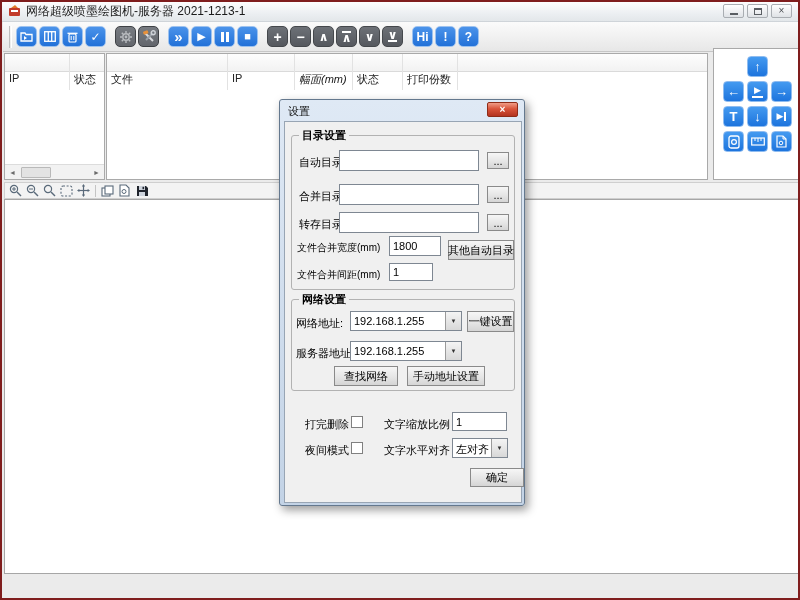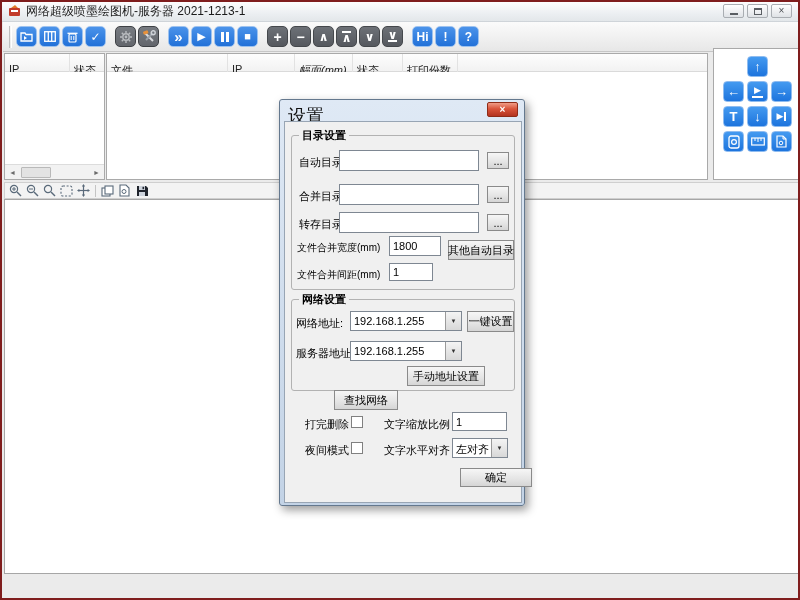--- a/index.html
+++ b/index.html
@@ -33,21 +33,21 @@
   .hbar{width:9px;height:2px;background:#fff;position:absolute;left:5px;}
   .hbar.top{top:4px;} .hbar.bot{bottom:4px;}
   .pause-bars{display:flex;gap:2px;} .pause-bars i{display:block;width:3px;height:10px;background:#fff;}
 
   
   .panel{position:absolute;top:51px;height:127px;background:#fff;border:1px solid #a9a9a9;}
   #panel-clients{left:2px;width:101px;}
   #panel-queue{left:104px;width:602px;}
   #panel-jog{left:712px;top:46px;height:132px;width:86px;left:711px;}
   .hdr-row{display:flex;height:18px;border-bottom:1px solid #dadada;background:linear-gradient(#fdfdfd,#f2f2f2);}
-  .hcell{font-size:11px;color:#222;padding:9px 4px;border-right:1px solid #e2e2e2;white-space:nowrap;overflow:hidden;}
+  .hcell{font-size:11px;color:#222;padding:18px 4px;border-right:1px solid #e2e2e2;white-space:nowrap;overflow:hidden;}
   
   .hscroll{position:absolute;left:0;bottom:0;width:100%;height:15px;background:#f2f2f2;border-top:1px solid #dcdcdc;display:flex;align-items:center;}
   .hs-arrow{width:15px;height:15px;display:flex;align-items:center;justify-content:center;font-size:7px;color:#6a6a6a;}
   .hs-thumb{width:30px;height:11px;background:#e3e3e3;border:1px solid #b9b9b9;border-radius:1px;margin-left:1px;}
   .hs-spacer{flex:1;}
 
   
   .jog-btn{position:absolute;width:21px;height:21px;border-radius:4px;background:linear-gradient(#449af0,#1d74dd);
     border:1px solid #8fbcf0;color:#fff;display:flex;flex-direction:column;align-items:center;justify-content:center;
     font-weight:bold;font-size:13px;line-height:1;}
@@ -70,21 +70,21 @@
   #status-ready{position:absolute;left:7px;top:4px;}
   .pane{position:absolute;top:3px;height:16px;border:1px solid #c9c9c9;border-top-color:#ababab;background:#f5f5f5;
     font-size:11px;color:#444;text-align:center;line-height:14px;}
   #pane-a{left:612px;width:17px;} #pane-num{left:631px;width:26px;} #pane-b{left:659px;width:20px;} #pane-c{left:682px;width:108px;}
   #grip{position:absolute;right:1px;bottom:1px;width:13px;height:13px;
     background:repeating-linear-gradient(135deg,transparent 0 3px,#b9b9b9 3px 4px);}
 
   
   #dialog{position:absolute;left:277px;top:97px;width:246px;height:407px;border-radius:3px;
     background:linear-gradient(#dfe9f5,#c3d3e6);border:1px solid #64788e;box-shadow:3px 4px 10px rgba(0,0,0,.4);}
-  #dlg-title{position:absolute;left:8px;top:4px;font-size:18px;color:#101010;}
+  #dlg-title{position:absolute;left:8px;top:4px;font-size:11px;color:#101010;}
   #dlg-close{position:absolute;top:2px;right:6px;width:31px;height:15px;border-radius:2px;
     background:linear-gradient(#f09c86,#d9543a 45%,#b33420);border:1px solid #8e2c18;
     color:#fff;font-size:10px;font-weight:bold;display:flex;align-items:center;justify-content:center;line-height:1;}
   #dlg-body{position:absolute;left:4px;top:21px;width:238px;height:382px;background:#f0f0f0;border:1px solid #98a5b4;}
   .grp{position:absolute;border:1px solid #b2b2b2;border-radius:3px;}
   .grp-label{position:absolute;top:-8px;left:7px;background:#f0f0f0;padding:0 3px;font-size:11px;color:#000;font-weight:bold;}
   .lbl{position:absolute;font-size:11px;color:#000;white-space:nowrap;}
   .txt{position:absolute;background:#fff;border:1px solid #7e8792;font-size:11px;padding:1px 3px;color:#000;}
   .cbtn{position:absolute;background:linear-gradient(#f6f6f6,#e4e4e4 60%,#d5d5d5);border:1px solid #8a8a8a;
     font-size:11px;color:#000;display:flex;align-items:center;justify-content:center;white-space:nowrap;}
@@ -402,33 +402,33 @@
         <span class="combo-arrow">▼</span>
       </div>
       <div class="cbtn" style="left:182px;top:189px;width:47px;height:21px;">一键设置</div>
 
       <span class="lbl" style="left:11px;top:224px;">服务器地址:</span>
       <div class="combo" style="left:65px;top:219px;width:112px;">
         <span class="combo-text">192.168.1.255</span>
         <span class="combo-arrow">▼</span>
       </div>
 
-      <div class="cbtn" style="left:49px;top:244px;width:64px;height:20px;margin-top:24px;">查找网络</div>
+      <div class="cbtn" style="left:49px;top:244px;width:64px;height:20px;">查找网络</div>
       <div class="cbtn" style="left:122px;top:244px;width:78px;height:20px;">手动地址设置</div>
 
       <span class="lbl" style="left:20px;top:295px;">打完删除</span>
       <div class="chk" style="left:66px;top:294px;"></div>
       <span class="lbl" style="left:99px;top:295px;">文字缩放比例</span>
       <input class="txt" style="left: 167px; top: 290px; width: 55px; height: 19px;" value="1">
 
       <span class="lbl" style="left:20px;top:321px;">夜间模式</span>
       <div class="chk" style="left:66px;top:320px;"></div>
       <span class="lbl" style="left:99px;top:321px;">文字水平对齐</span>
       <div class="combo" style="left:167px;top:316px;width:56px;">
         <span class="combo-text">左对齐</span>
         <span class="combo-arrow">▼</span>
       </div>
 
-      <div class="cbtn" style="left:175px;top:346px;width:72px;height:19px;">确定</div>
+      <div class="cbtn" style="left:185px;top:346px;width:54px;height:19px;">确定</div>
     </div>
   </div>
 
 </div>
 
 </body></html>

